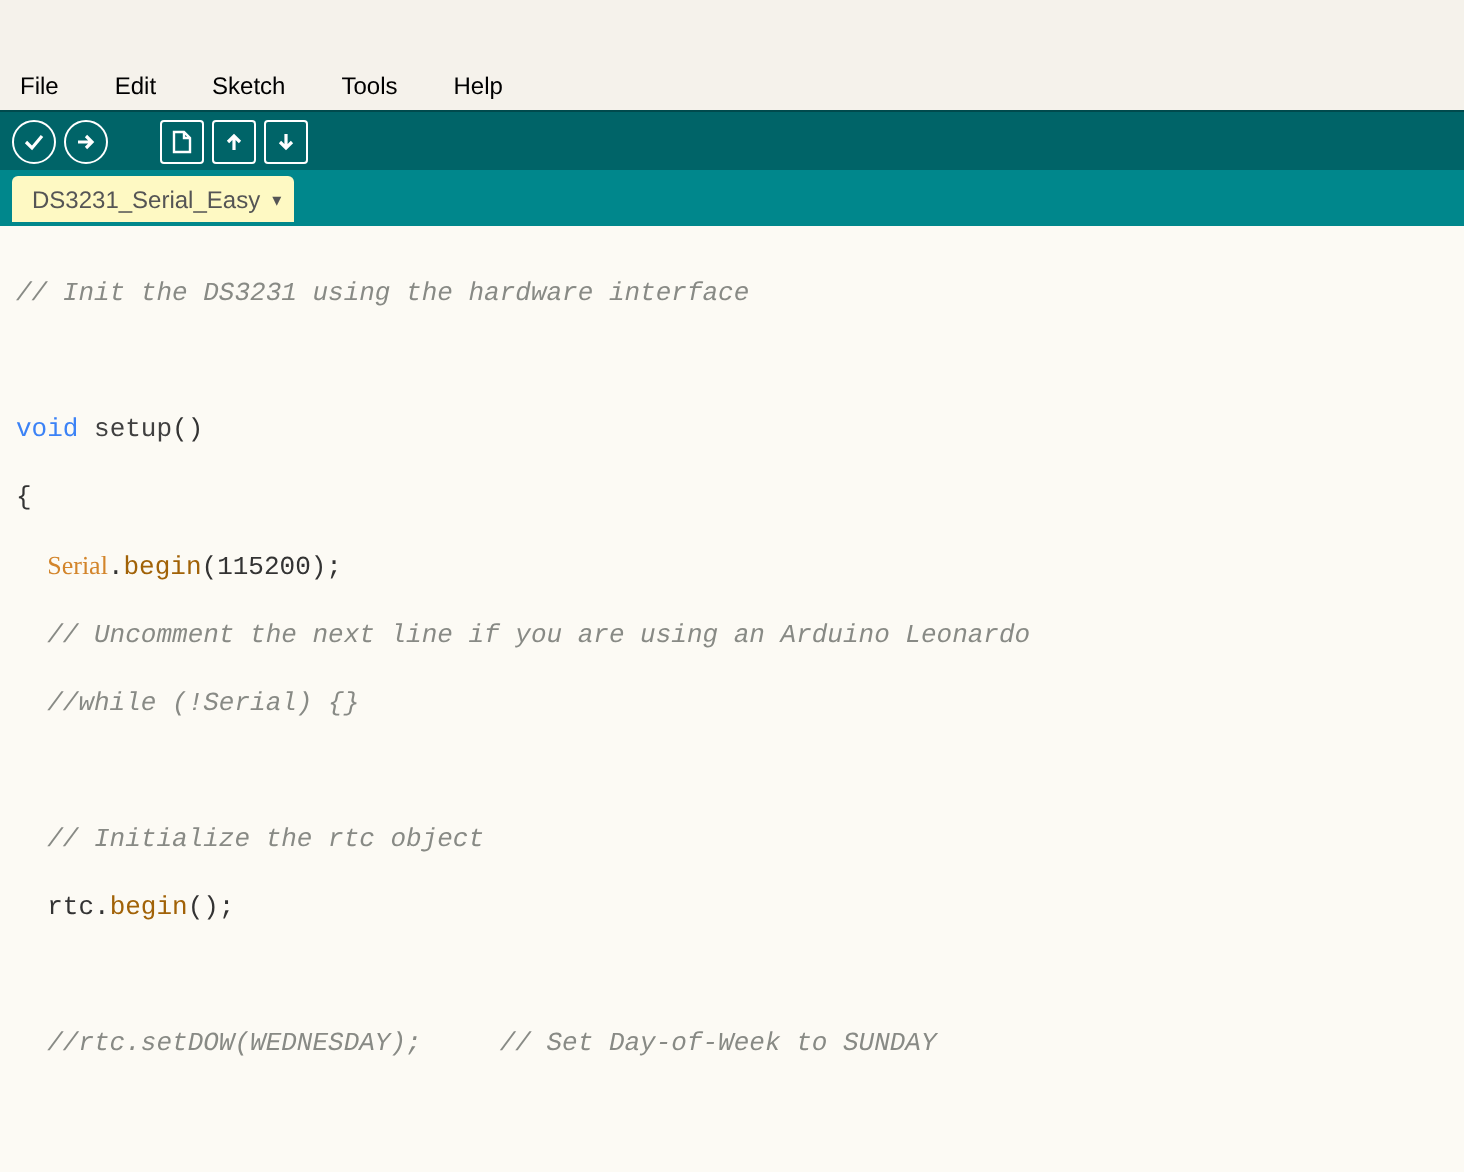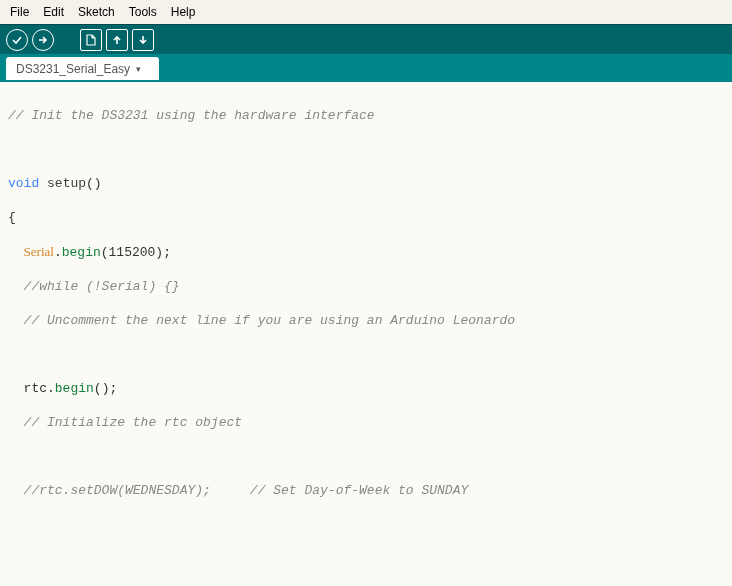--- a/index.html
+++ b/index.html
@@ -10,21 +10,22 @@
     height: 586px;
     overflow: hidden;
     font-size: 12px;
   }
 
   
   .menubar {
     background: #f5f2eb;
     padding: 3px 4px;
     display: flex;
-    gap: 2px;
+    gap: 16px;
+    margin-top: 31px;
   }
   .menubar span {
     padding: 2px 6px;
     font-size: 12px;
     color: #000;
     cursor: default;
   }
 
   
   .toolbar {
@@ -58,24 +59,24 @@
 
   
   .tabstrip {
     background: #00878c;
     height: 26px;
     display: flex;
     align-items: flex-end;
     padding-left: 6px;
   }
   .tab {
-    background: #ffffff;
+    background: #fef9c3;
     color: #555;
     font-size: 12px;
-    padding: 5px 18px 4px 10px;
+    padding: 5px 6px 4px 10px;
     border-top-left-radius: 3px;
     border-top-right-radius: 3px;
     display: flex;
     align-items: center;
     gap: 6px;
   }
   .tab .dd {
     font-size: 9px; color: #555;
   }
 
@@ -90,21 +91,21 @@
     font-size: 13px;
     line-height: 17px;
     color: #333;
     white-space: pre;
     height: 510px;
     overflow: hidden;
   }
   .c-comment  { color: #888a85; font-style: italic; }
   .c-type     { color: #cc6600; }
   .c-kw       { color: #404040; }
-  .c-func     { color: #15803d; }
+  .c-func     { color: #a16207; }
   .c-ident    { color: #d3852b; font-family: Liberation Serif, serif; }
   .c-literal  { color: #006699; }
   .c-plain    { color: #333; }
   .c-void     { color: #3b82f6; }
 </style>
 </head>
 <body>
 
 <div class="menubar">
   <span>File</span>
@@ -150,25 +151,25 @@
   </div>
 </div>
 <div class="divider"></div>
 
 <div class="editor">
 <div><span class="c-comment">// Init the DS3231 using the hardware interface</span></div>
 <div>&nbsp;</div>
 <div><span class="c-void">void</span> <span class="c-kw">setup</span><span class="c-plain">()</span></div>
 <div><span class="c-plain">{</span></div>
 <div><span>  </span><span class="c-ident">Serial</span><span class="c-plain">.</span><span class="c-func">begin</span><span class="c-plain">(115200);</span></div>
+<div><span class="c-comment">  // Uncomment the next line if you are using an Arduino Leonardo</span></div>
 <div><span class="c-comment">  //while (!Serial) {}</span></div>
-<div><span class="c-comment">  // Uncomment the next line if you are using an Arduino Leonardo</span></div>
 <div>&nbsp;</div>
+<div><span class="c-comment">  // Initialize the rtc object</span></div>
 <div><span class="c-plain">  rtc.</span><span class="c-func">begin</span><span class="c-plain">();</span></div>
-<div><span class="c-comment">  // Initialize the rtc object</span></div>
 <div>&nbsp;</div>
 <div><span class="c-comment">  //rtc.setDOW(WEDNESDAY);     // Set Day-of-Week to SUNDAY</span></div>
 
 
 
 
 
 
 
 

